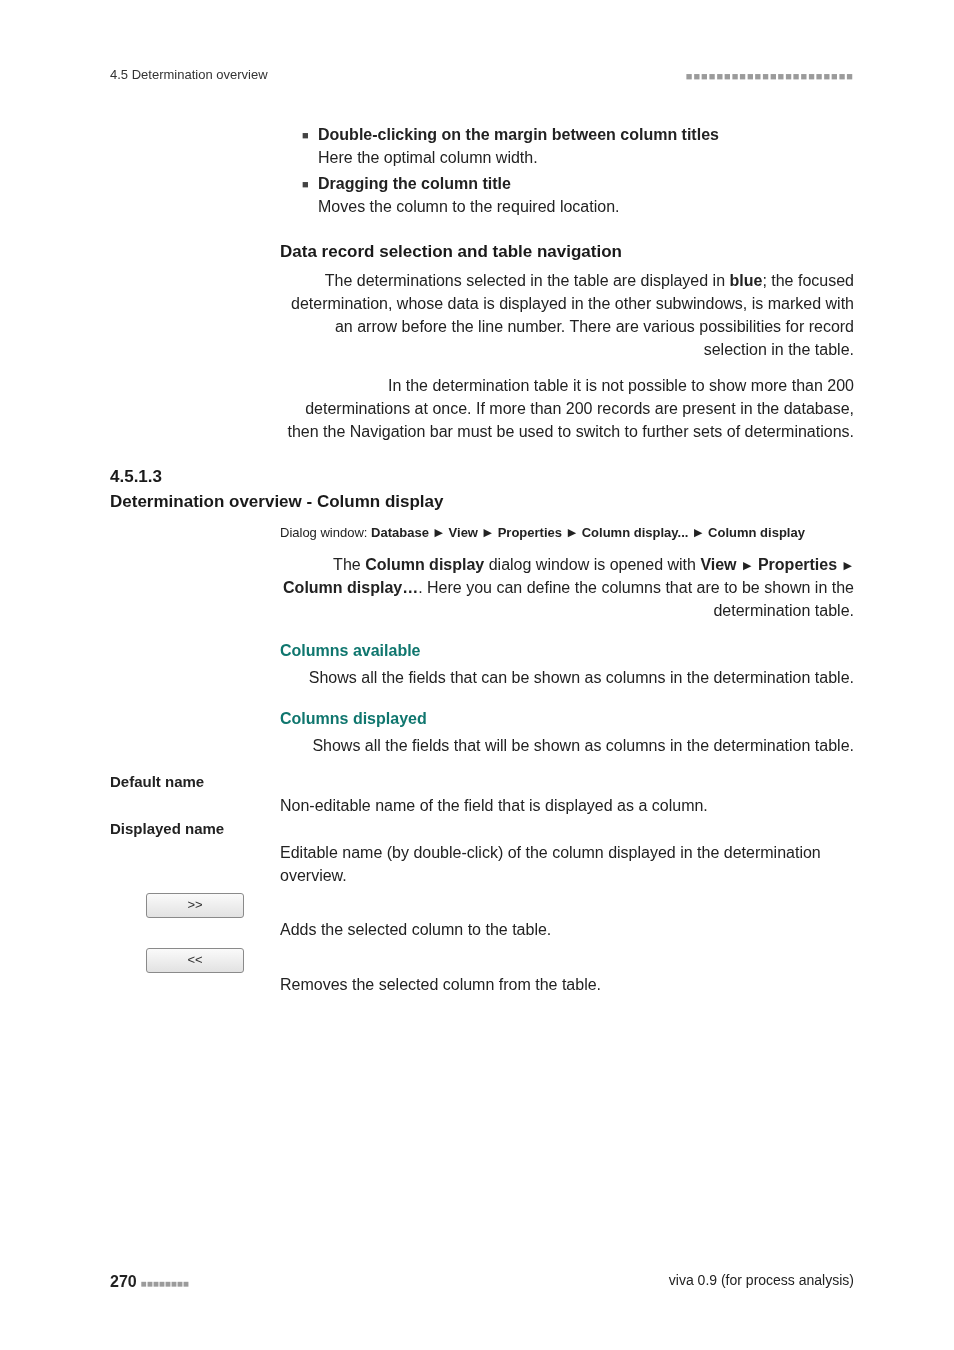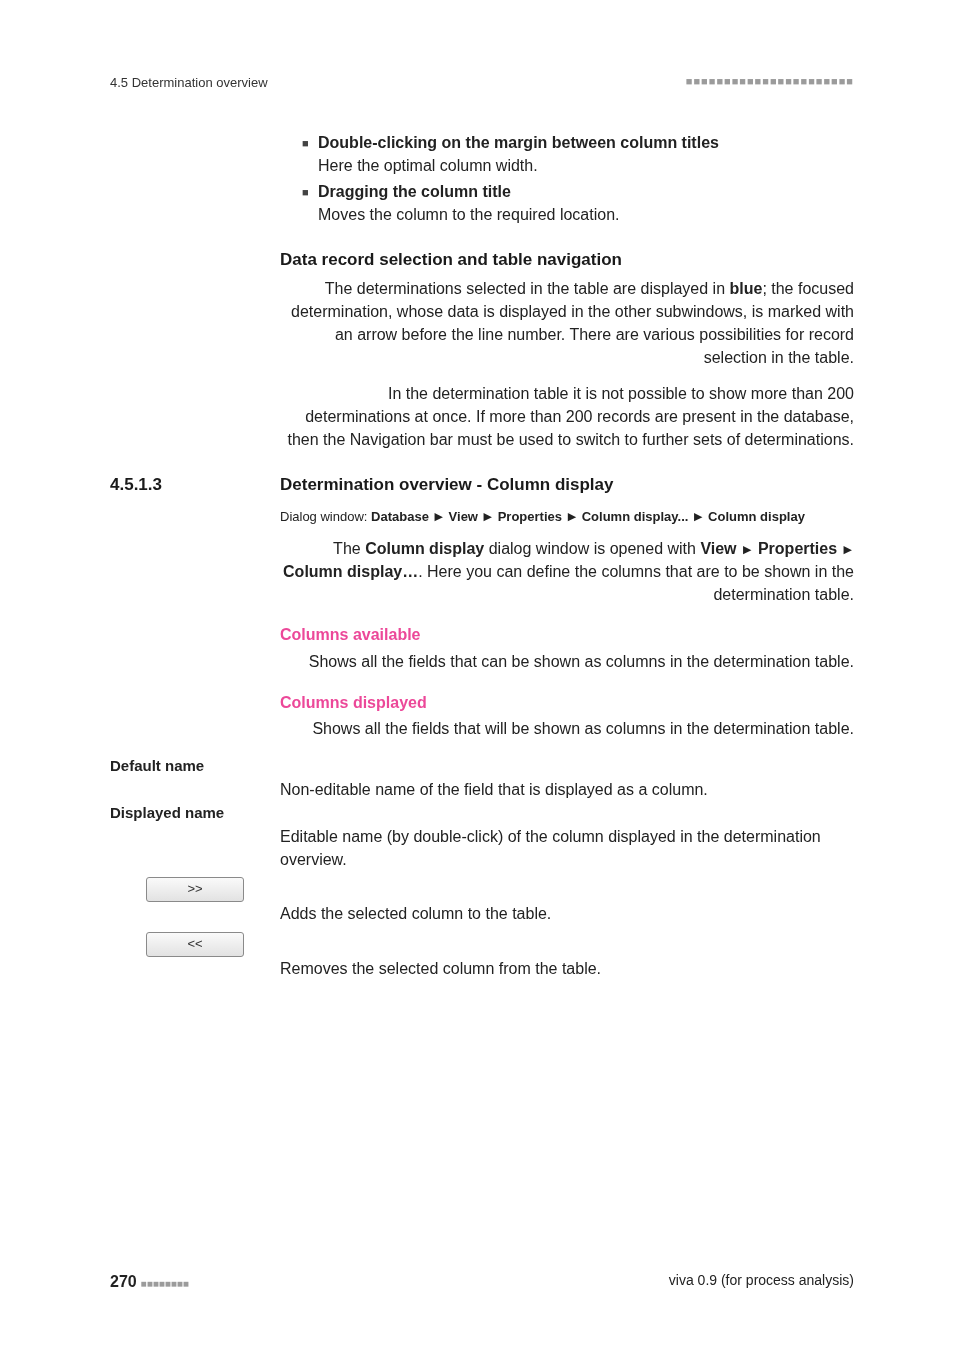--- a/index.html
+++ b/index.html
@@ -9,38 +9,37 @@
     background: #fff;
     color: #222;
     position: relative;
     padding: 66px 100px 0 110px;
     font-size: 16px;
     line-height: 1.42;
   }
   .header-row {
     display: flex;
     justify-content: space-between;
-    align-items: flex-start;
+    align-items: flex-end;
     margin-bottom: 40px;
     font-size: 13px;
-    margin-top: 8px;
   }
   .header-left { color: #333; }
   .dots { letter-spacing: 1px; color: #9b9b9b; font-size: 11px; }
   .dots.small { font-size: 10px; letter-spacing: 0; }
   .content { margin-left: 170px; }
   .bullet-list { margin: 0 0 22px 22px; }
   .bullet-item { display: flex; margin-bottom: 3px; }
   .bullet-mark { width: 16px; flex: none; font-size: 11px; line-height: 22px; color: #444; }
   .bullet-body { flex: 1; }
   .bullet-title { font-weight: 700; }
   .h3 { font-weight: 700; font-size: 17px; margin: 8px 0 6px; color: #1a1a1a; }
-  .h4 { font-weight: 700; font-size: 16px; margin: 18px 0 4px; color: #ec4899; }
+  .h4 { font-weight: 700; font-size: 16px; margin: 18px 0 4px; color: #0f766e; }
   p { margin-bottom: 14px; text-align: right; }
-  .section-row { display: flex; margin-top: 22px; }
+  .section-row { display: flex; margin-top: 22px; flex-direction: column; }
   .section-num {
     width: 170px; flex: none;
     font-weight: 700; font-size: 17px; color: #1a1a1a;
   }
   .section-title {
     font-weight: 700; font-size: 17px; color: #1a1a1a;
   }
   .dialog-path {
     font-size: 13px; margin: 10px 0 12px;
   }

